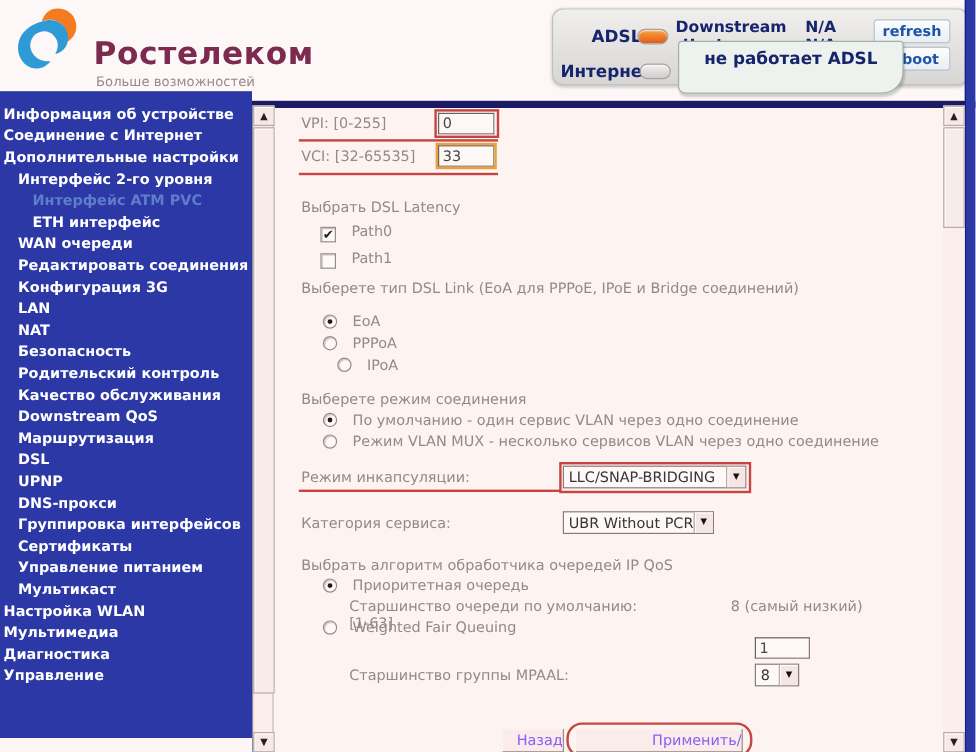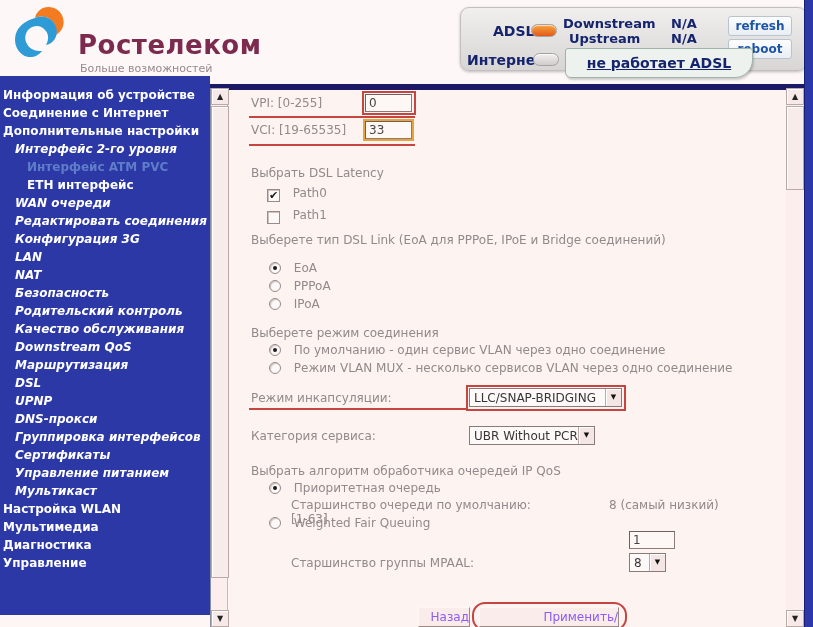--- a/index.html
+++ b/index.html
@@ -30,34 +30,34 @@
   .lbl-down { position:absolute; left:102px; top:8px; font-size:13px; }
   .lbl-up { position:absolute; left:108px; top:23px; font-size:13px; }
   .val-down { position:absolute; left:210px; top:8px; font-size:13px; }
   .val-up { position:absolute; left:210px; top:23px; font-size:13px; }
   .btn-hdr { position:absolute; right:14px; width:64px; height:20px; font-size:12px; font-weight:bold;
     color:#1c55a8; background:linear-gradient(#fdfdfd,#e8eef4); border:1px solid #b9c4cf; border-radius:3px;
     text-align:center; line-height:18px; cursor:pointer; }
   .btn-refresh { top:8px; }
   .btn-reboot { top:31px; }
   .lbl-inet { position:absolute; left:6px; top:44px; font-size:14px; }
-  .status-tab { position:absolute; left:104px; top:40px; width:188px; height:30px;
+  .status-tab { position:absolute; left:104px; top:26px; width:188px; height:44px;
     background:#edf2ee; border:1px solid #9fb3ab; border-radius:3px 3px 18px 6px;
-    font-size:14px; text-align:center; line-height:28px; box-shadow:1px 2px 2px rgba(0,0,0,.18);text-decoration:underline; }
+    font-size:14px; text-align:center; line-height:28px; box-shadow:1px 2px 2px rgba(0,0,0,.18); }
 
   
   .divider { position:absolute; left:0; top:84px; width:813px; height:6px; background:#1b1a64; }
 
   
   .sidebar { position:absolute; left:0; top:76px; width:210px; height:539px; background:#2b38a6;
     padding-top:10px; overflow:hidden; }
   .side-item { color:#ffffff; font-weight:bold; font-size:12px; line-height:18px; height:18px;
     white-space:nowrap; cursor:pointer; }
   .side-item.lvl0 { padding-left:3px; }
-  .side-item.lvl1 { padding-left:15px;font-style:italic; }
+  .side-item.lvl1 { padding-left:15px; }
   .side-item.lvl2 { padding-left:27px; }
   .side-item.active { color:#5f7dc9; }
 
   
   .vscroll { position:absolute; top:88px; height:539px; width:18px; background:#fbeeec; }
   .vscroll.inner { left:210px; border-left:1px solid #8c8c9c; border-right:1px solid #c9b9b7; }
   .vscroll.outer { left:786px; }
   .sc-btn { position:absolute; left:0; width:18px; height:17px; background:#f6e9e7;
     border:1px solid #b9a9a7; box-shadow:inset 1px 1px 0 #fff; font-size:8px; color:#222;
     text-align:center; line-height:16px; cursor:pointer; }
@@ -175,21 +175,21 @@
   <div class="sc-btn sc-down">▼</div>
 </div>
 
 <div class="content">
 
   <span class="row" style="left:22px; top:6px;">VPI: [0-255]</span>
   <input class="inp" style="left: 136px; top: 4px; width: 47px;" value="0">
   <div class="ann ann-box" style="left:133px; top:1px; width:54px; height:24px;"></div>
   <div class="ann ann-line" style="left:20px; top:26px; width:166px;"></div>
 
-  <span class="row" style="left:22px; top:33px;">VCI: [19-65535]</span>
+  <span class="row" style="left:22px; top:33px;">VCI: [32-65535]</span>
   <input class="inp focus-orange" style="left: 136px; top: 31px; width: 47px;" value="33">
   <div class="ann ann-line" style="left:20px; top:54px; width:166px;"></div>
 
   <span class="row" style="left:22px; top:76px;">Выбрать DSL Latency</span>
   <span class="row" style="left:38px; top:96px;">
     <span class="cb on"><span class="mark">✔</span></span>
     <span class="opt-label">Path0</span>
   </span>
   <span class="row" style="left:38px; top:118px;">
     <span class="cb"><span class="mark">✔</span></span>
@@ -198,21 +198,21 @@
 
   <span class="row" style="left:22px; top:143px;">Выберете тип DSL Link (EoA для PPPoE, IPoE и Bridge соединений)</span>
   <span class="row" style="left:40px; top:171px;">
     <span class="rb on"></span>
     <span class="opt-label">EoA</span>
   </span>
   <span class="row" style="left:40px; top:189px;">
     <span class="rb"></span>
     <span class="opt-label">PPPoA</span>
   </span>
-  <span class="row" style="left:40px; top:207px;">
+  <span class="row" style="left:52px; top:207px;">
     <span class="rb"></span>
     <span class="opt-label">IPoA</span>
   </span>
 
   <span class="row" style="left:22px; top:236px;">Выберете режим соединения</span>
   <span class="row" style="left:40px; top:253px;">
     <span class="rb on"></span>
     <span class="opt-label">По умолчанию - один сервис VLAN через одно соединение</span>
   </span>
   <span class="row" style="left:40px; top:271px;">

